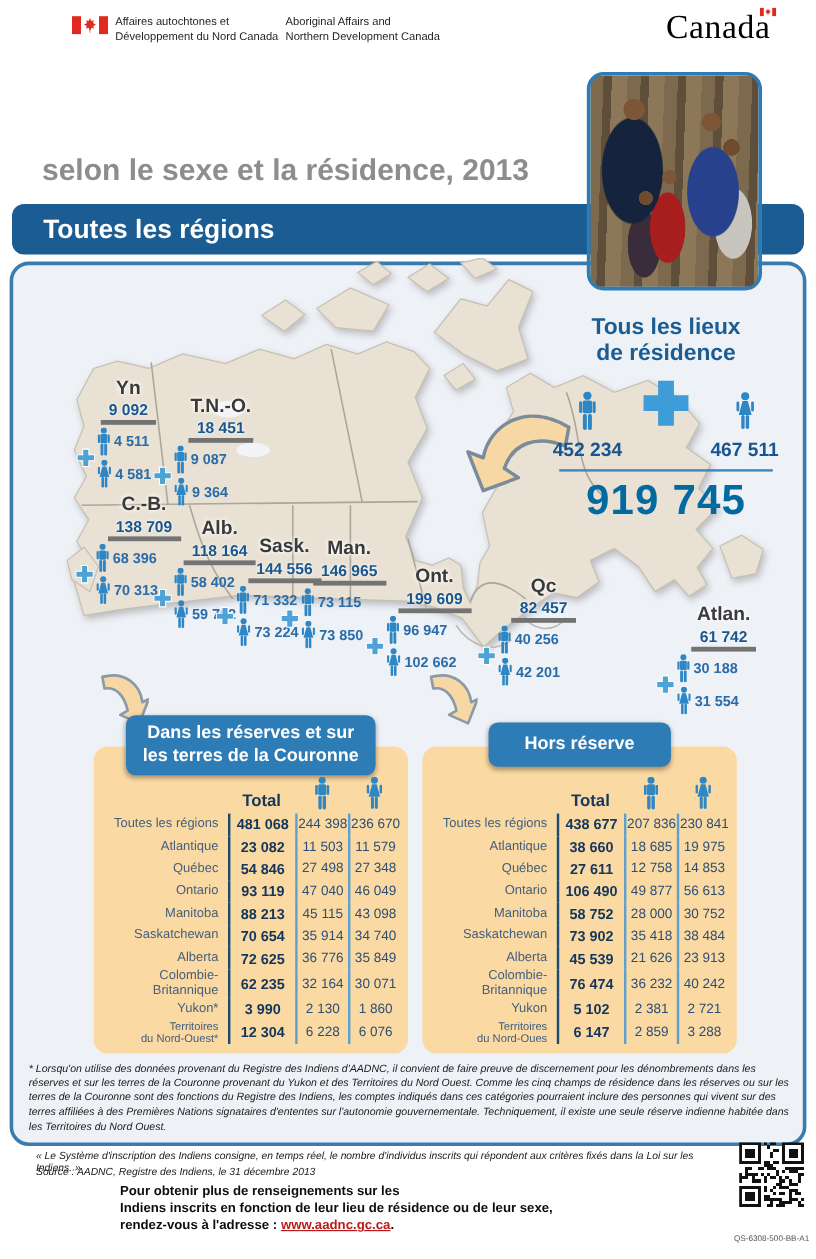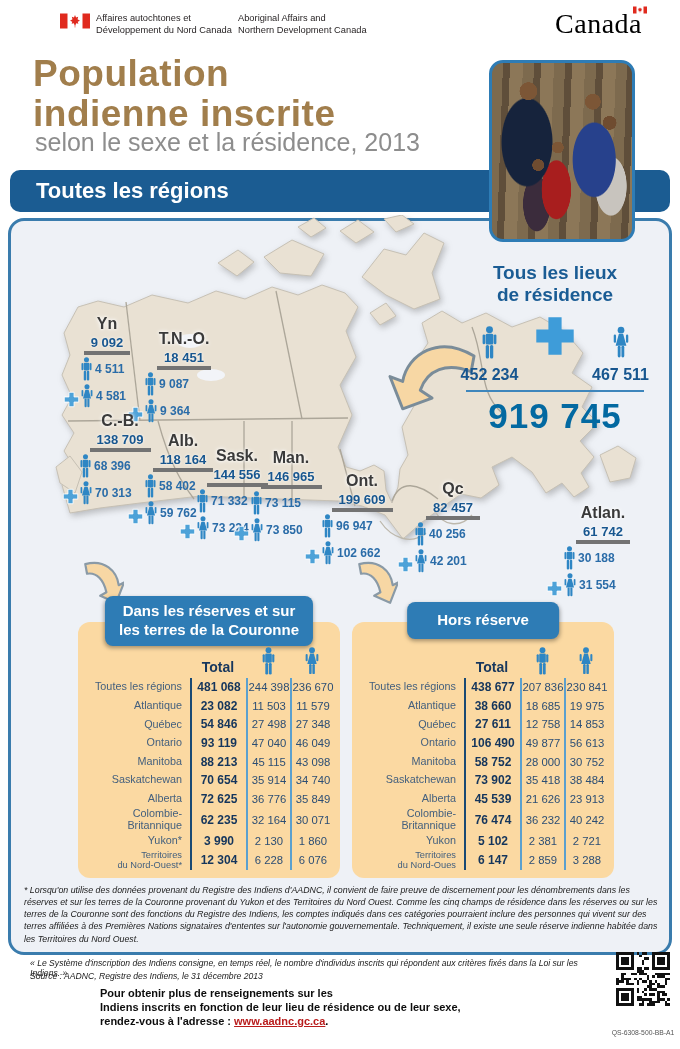--- a/index.html
+++ b/index.html
@@ -12,21 +12,21 @@
   .dept{position:absolute;top:12px;font-size:9.3px;line-height:1.3;color:#231f20;}
   .dept-fr{left:96px;}
   .dept-en{left:238px;}
   .wordmark{position:absolute;right:38px;top:8px;font-family:"Liberation Serif",serif;
             font-size:28px;color:#000;letter-spacing:.5px;}
   .wordmark .wm-flag{position:absolute;right:-5px;top:-2px;width:14px;height:8px;}
 
   
   .title{position:absolute;left:33px;top:54px;color:#A17E4C;font-weight:bold;
          font-size:37px;line-height:40px;letter-spacing:.5px;}
-  .subtitle{position:absolute;left:35px;top:128px;color:#8D8D8D;font-weight:normal;font-size:25px;}
+  .subtitle{position:absolute;left:35px;top:128px;color:#8D8D8D;font-weight:bold;font-size:25px;}
 
   
   .banner{position:absolute;left:10px;top:170px;width:660px;height:42px;background:#1B5C92;
           border-radius:10px;color:#fff;font-weight:bold;font-size:22px;display:flex;
           align-items:center;padding-left:26px;}
 
   
   .photo{position:absolute;left:489px;top:60px;width:146px;height:182px;border:3px solid #2E7CB5;
          border-radius:14px;z-index:30;
          background:
@@ -49,21 +49,21 @@
   .land{fill:#E9E1D3;stroke:#C6C0B4;stroke-width:1;}
   .pline{fill:none;stroke:#ACA699;stroke-width:1.3;}
   .lakeline{fill:none;stroke:#BDB8AC;stroke-width:1.3;}
 
   
   .region{position:absolute;text-align:center;z-index:5;}
   .r-name{font-weight:bold;font-size:16px;color:#3a3a3a;
           text-shadow:0 0 3px #fff,0 0 5px #fff;line-height:1.05;}
   .r-total{display:inline-block;font-weight:bold;font-size:13px;color:#17568F;
            padding:0 7px 1px;border-bottom:4px solid #737373;text-shadow:0 0 3px #fff;}
-  .r-flow{display:flex;align-items:flex-end;margin-left:-14px;margin-top:2px;}
+  .r-flow{display:flex;align-items:center;margin-left:-14px;margin-top:2px;}
   .r-rows{display:flex;flex-direction:column;gap:3px;text-align:left;}
   .r-row{display:flex;align-items:center;gap:3px;font-weight:bold;font-size:12px;color:#2A6CA8;}
   .plus-sm{width:17px;height:17px;flex:none;margin-right:1px;}
 
   
   .summary{position:absolute;left:448px;top:262px;width:214px;text-align:center;z-index:6;}
   .sum-title{font-weight:bold;font-size:19px;line-height:1.15;color:#1A5C94;}
   .sum-grid{display:grid;grid-template-columns:1fr 48px 1fr;align-items:end;margin-top:8px;}
   .sum-num{font-weight:bold;font-size:16px;color:#17568F;margin-top:3px;}
   .sum-rule{width:178px;border:none;border-top:2px solid #3E86BC;margin:6px auto 4px;}
@@ -149,24 +149,20 @@
 Développement du Nord Canada</div>
   <div class="dept dept-en" style="white-space:pre-line">Aboriginal Affairs and
 Northern Development Canada</div>
   <div class="wordmark">
     <span>Canada</span>
     <svg class="wm-flag">
         <use href="#icon-flag" width="14" height="8"></use>
       </svg>
   </div>
 
-  <div class="title">
-    <div>Population</div>
-    <div>indienne inscrite</div>
-  </div>
   <div class="subtitle">selon le sexe et la résidence, 2013</div>
 
   <div class="banner">
     <span>Toutes les régions</span>
   </div>
 
   <div class="photo"></div>
 
   <div class="panel"></div>
 

